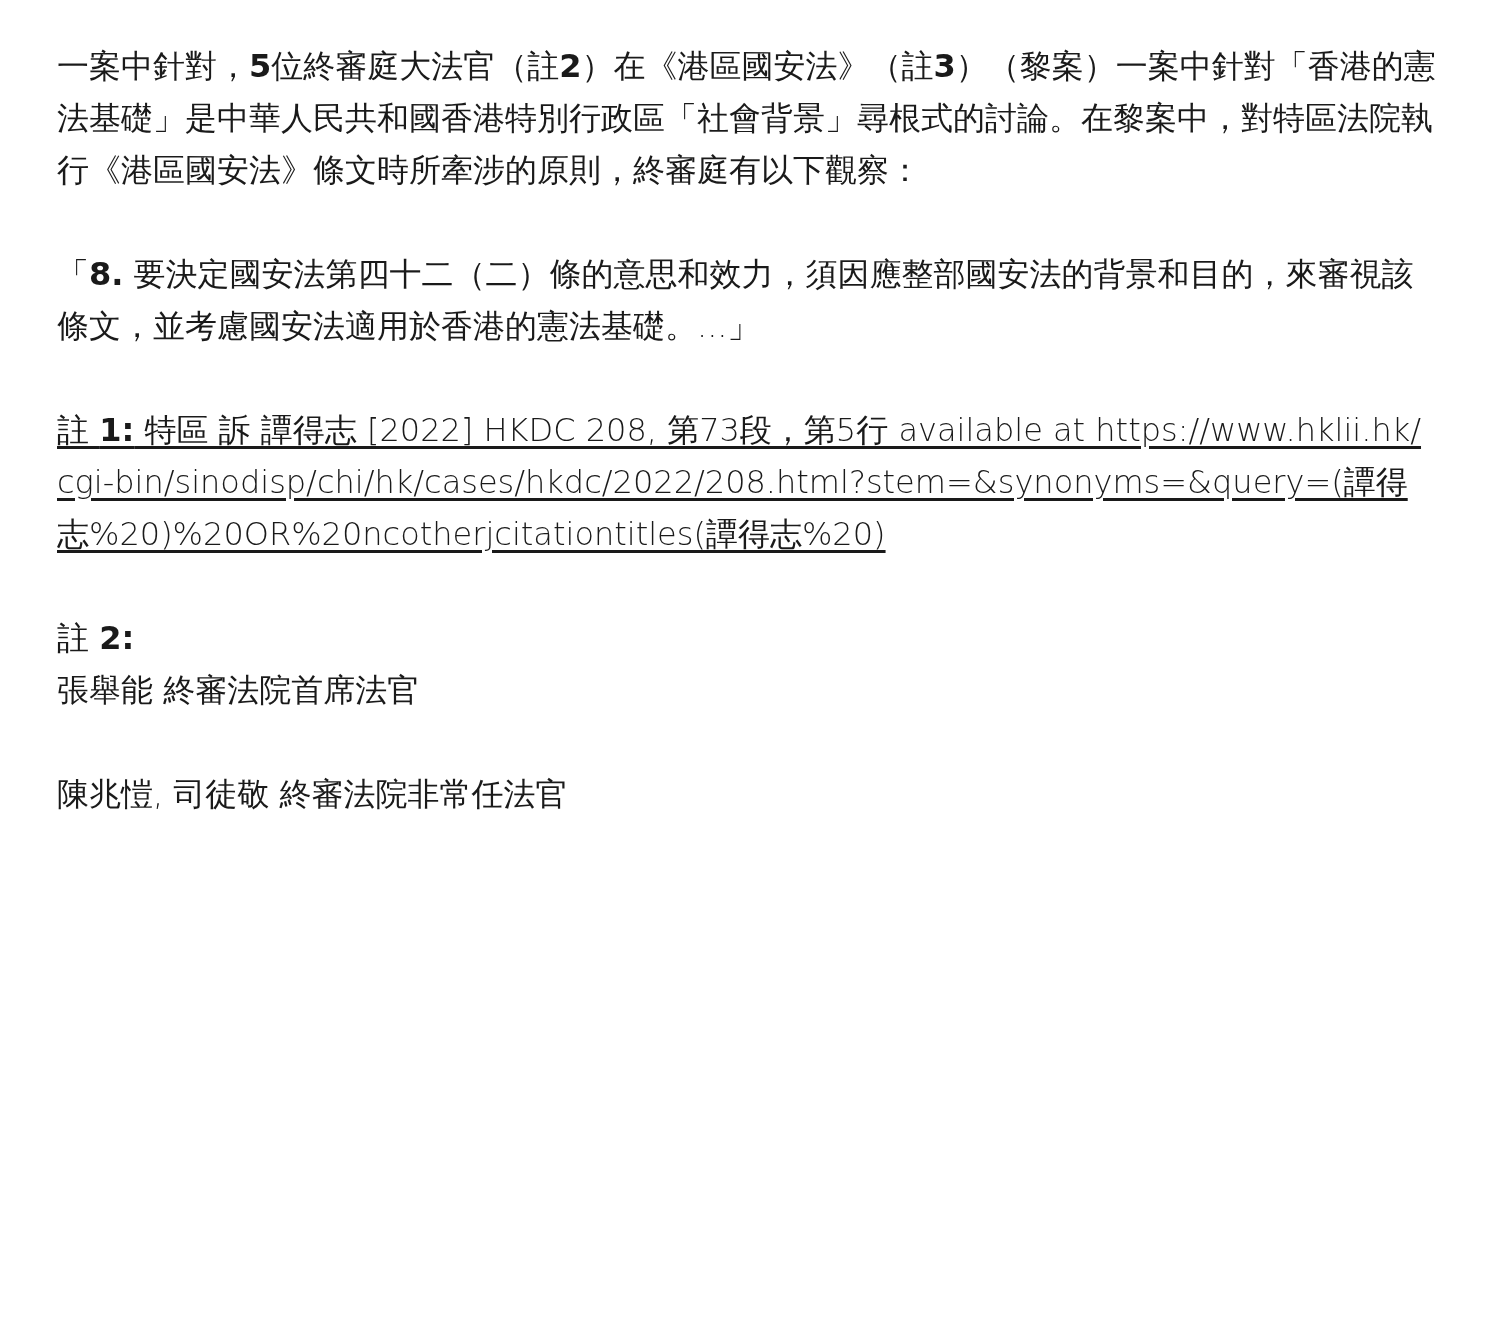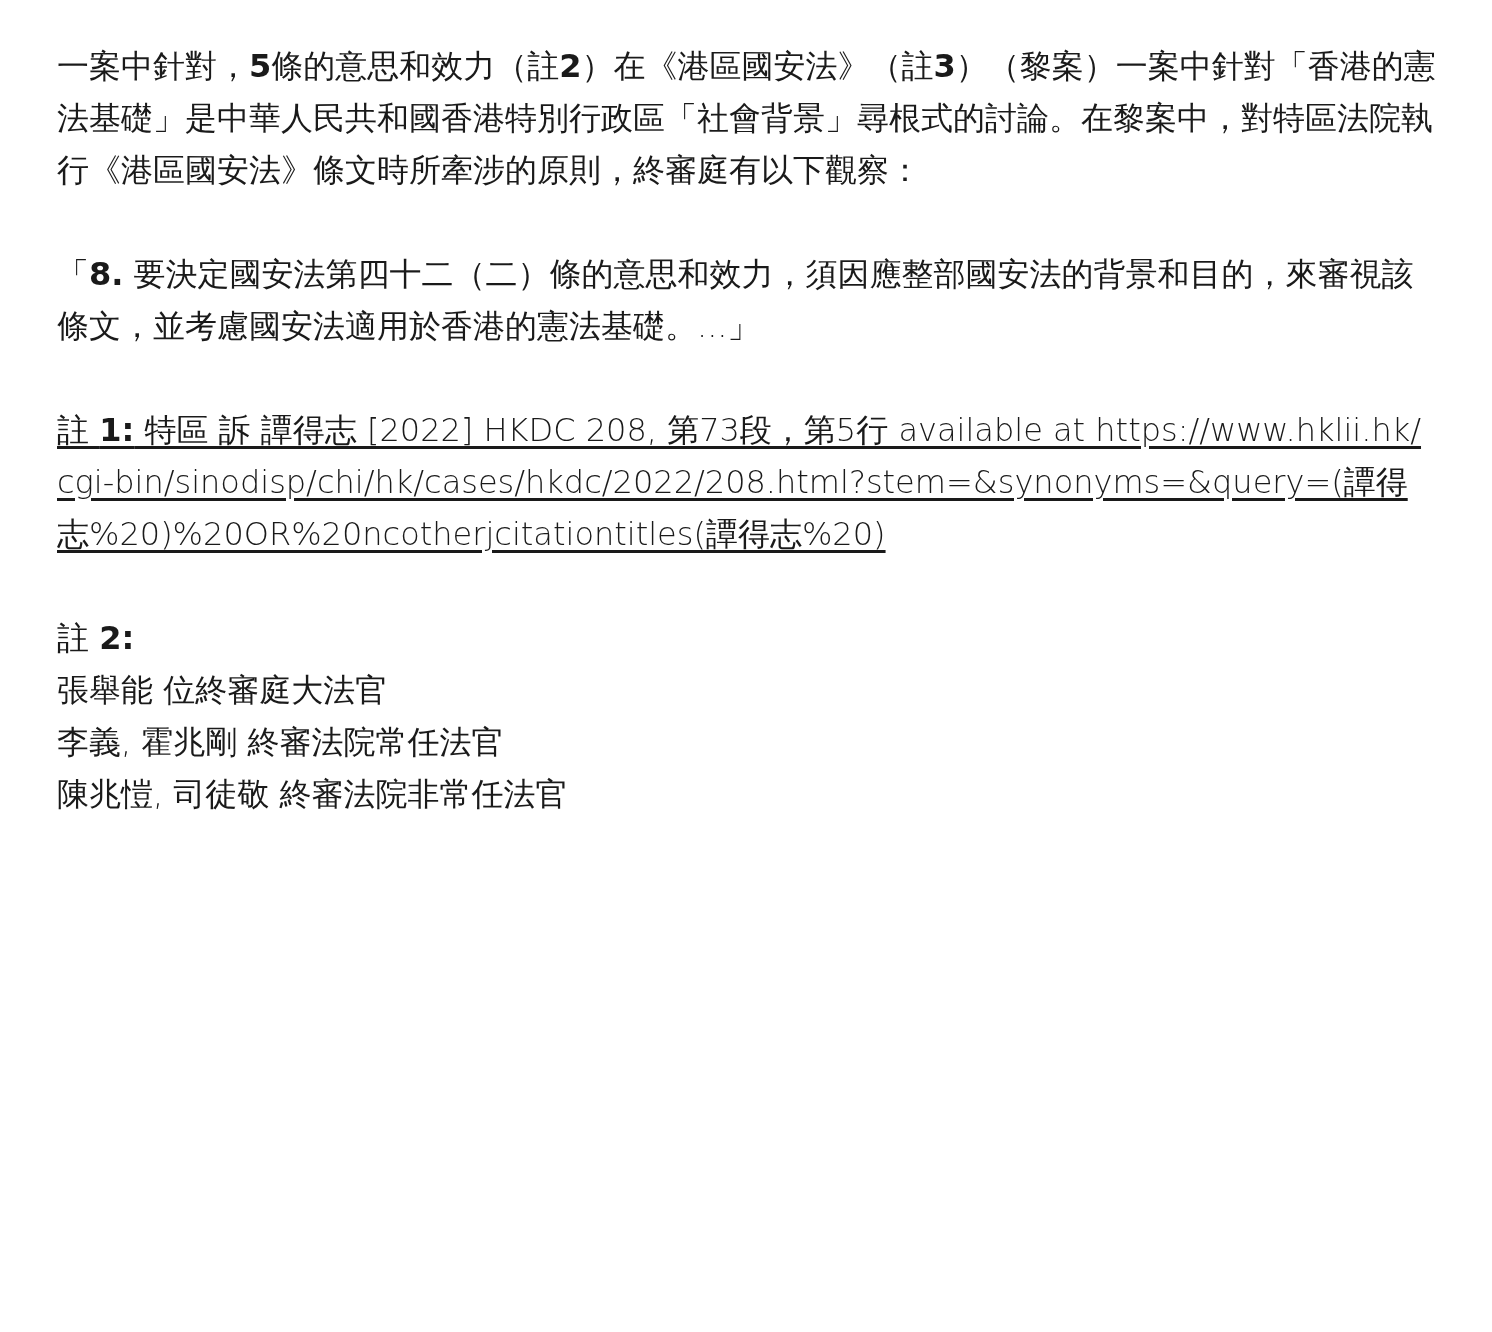--- a/index.html
+++ b/index.html
@@ -36,23 +36,23 @@
     margin-top: 28px;
   }
   .b {
     font-weight: 700;
   }
 </style>
 </head>
 <body>
 
 <main class="article">
-  <p class="para"><span>一案中針對，</span><span class="b">5</span><span>條的意思和效力（註</span><span class="b">2</span><span>）在《港區國安法》（註</span><span class="b">3</span><span>）（黎案）一案中針對「香港的憲法基礎」是中華人民共和國香港特別行政區「社會背景」尋根式的討論。在黎案中，對特區法院執行《港區國安法》條文時所牽涉的原則，終審庭有以下觀察：</span></p>
+  <p class="para"><span>一案中針對，</span><span class="b">5</span><span>位終審庭大法官（註</span><span class="b">2</span><span>）在《港區國安法》（註</span><span class="b">3</span><span>）（黎案）一案中針對「香港的憲法基礎」是中華人民共和國香港特別行政區「社會背景」尋根式的討論。在黎案中，對特區法院執行《港區國安法》條文時所牽涉的原則，終審庭有以下觀察：</span></p>
 
   <p class="para"><span>「</span><span class="b">8.</span><span> 要決定國安法第四十二（二）條的意思和效力，須因應整部國安法的背景和目的，來審視該條文，並考慮國安法適用於香港的憲法基礎。...」</span></p>
 
 
 
 
   <p class="para link-note"><span>註 </span><span class="b">1:</span><span> 特區 訴 譚得志 [2022] HKDC 208, 第73段，第5行 available at https://www.hklii.hk/cgi-bin/sinodisp/chi/hk/cases/hkdc/2022/208.html?stem=&amp;synonyms=&amp;query=(譚得志%20)%20OR%20ncotherjcitationtitles(譚得志%20)</span></p>
 
-  <p class="para"><span>註 </span><span class="b">2:</span><br><span>張舉能 位終審庭大法官</span><br><span>李義, 霍兆剛 終審法院常任法官</span><br><span>陳兆愷, 司徒敬 終審法院非常任法官</span></p>
+  <p class="para"><span>註 </span><span class="b">2:</span><br><span>張舉能 終審法院首席法官</span><br><br><span>陳兆愷, 司徒敬 終審法院非常任法官</span></p>
 </main>
 
 </body></html>

